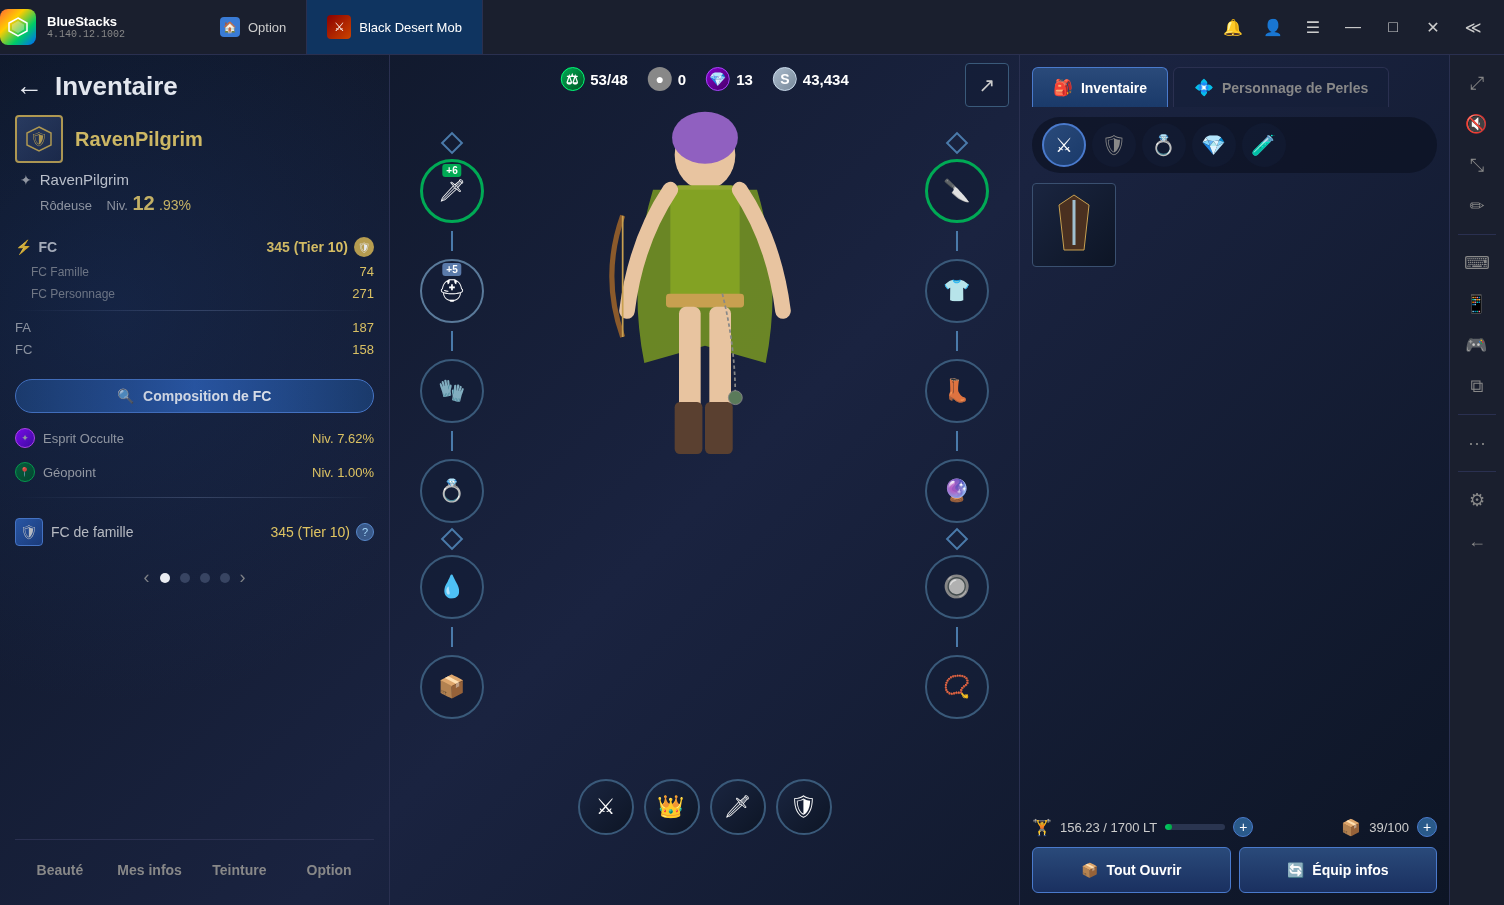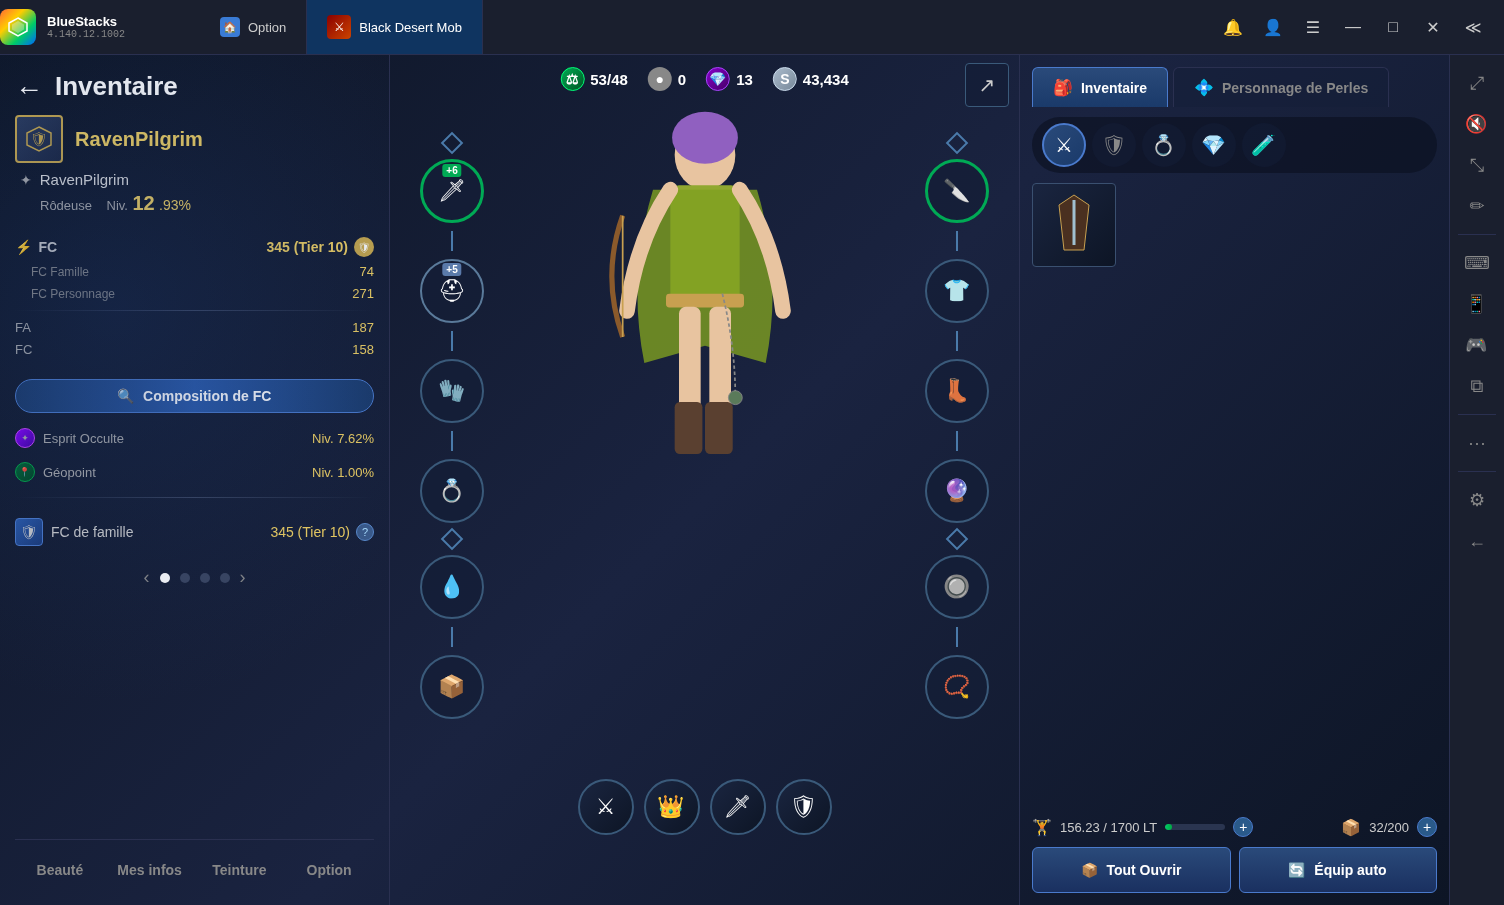--- a/index.html
+++ b/index.html
@@ -1024,30 +1024,30 @@
       <div class="weight-info">
         <span class="weight-icon">🏋</span>
         <span class="weight-text">156.23 / 1700 LT</span>
         <div class="weight-bar-container">
           <div class="weight-bar" style="width:12%;"></div>
         </div>
         <div class="weight-plus">+</div>
       </div>
       <div class="slot-info">
         <span class="slot-icon">📦</span>
-        <span class="slot-text">32/200</span>
+        <span class="slot-text">39/100</span>
         <div class="slot-plus">+</div>
       </div>
     </div>
 
     <div class="inv-actions">
       <button class="inv-action-btn">
         <span>📦</span>
         <span>Tout Ouvrir</span>
       </button>
       <button class="inv-action-btn">
         <span>🔄</span>
-        <span>Équip auto</span>
+        <span>Équip infos</span>
       </button>
     </div>
   </div>
 
 </div>
 
 </body></html>

